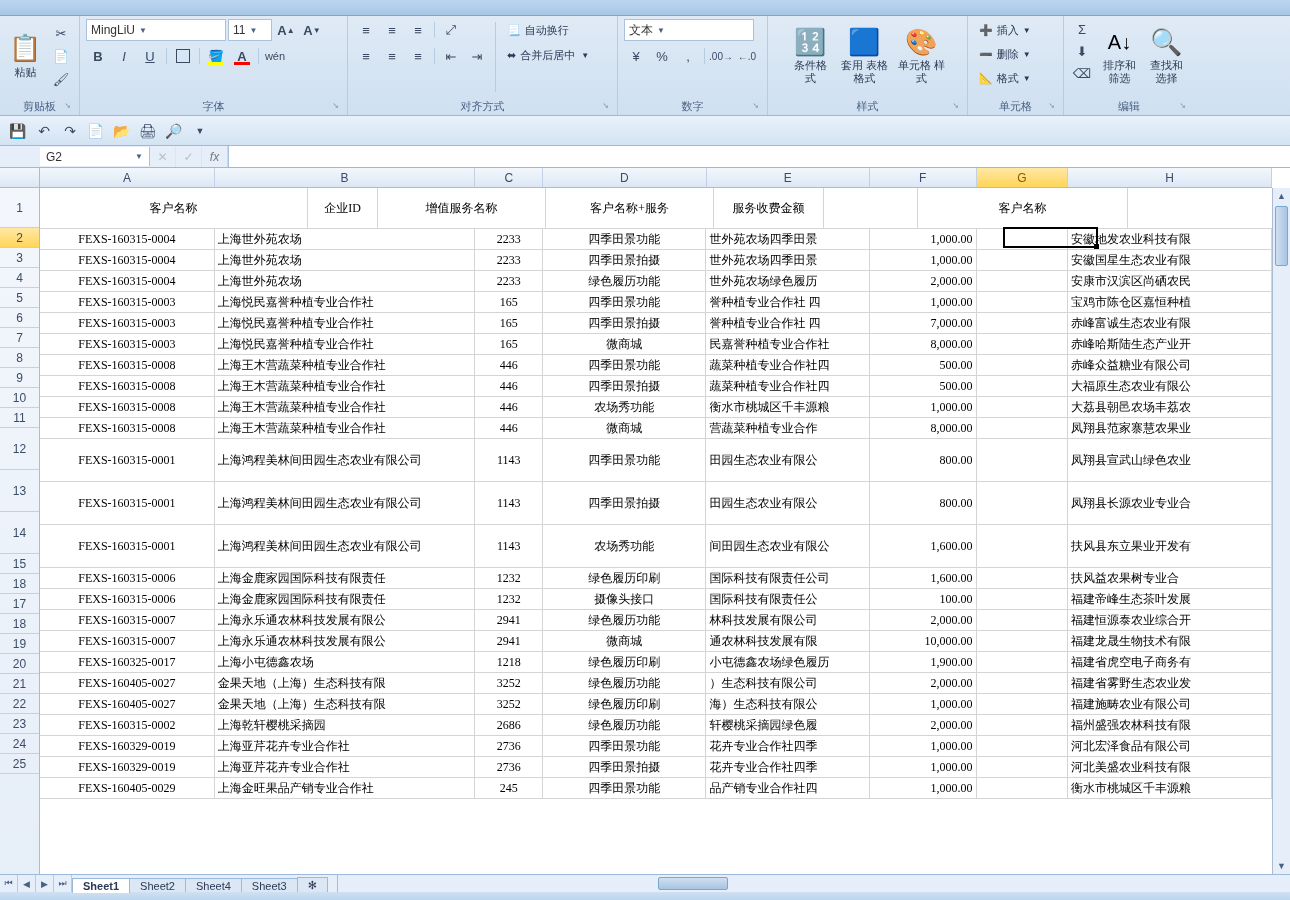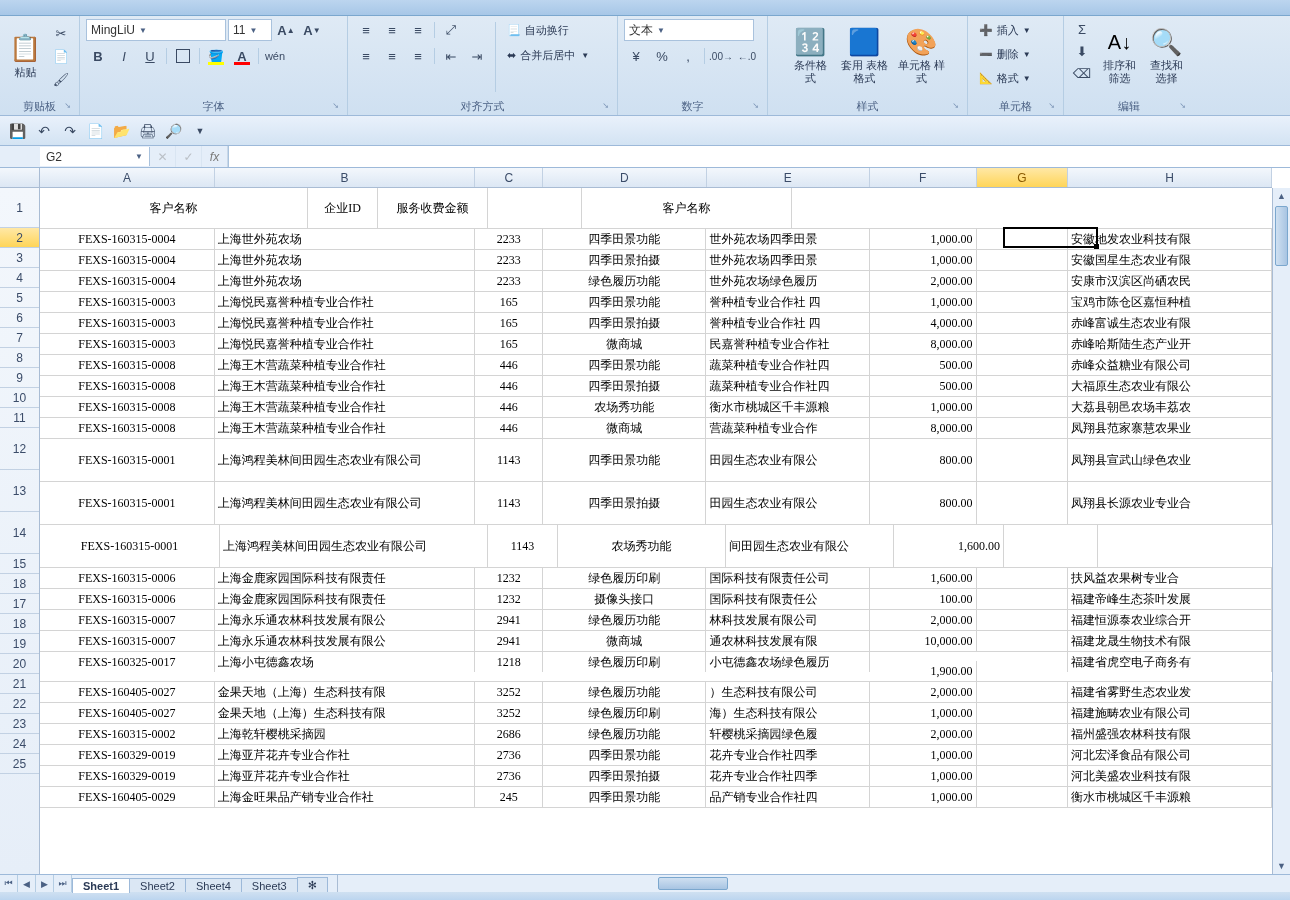--- a/index.html
+++ b/index.html
@@ -317,20 +317,22 @@
       <div class="row-h" style="height: 20px;">21</div>
       <div class="row-h" style="height: 20px;">22</div>
       <div class="row-h" style="height: 20px;">23</div>
       <div class="row-h" style="height: 20px;">24</div>
       <div class="row-h" style="height: 20px;">25</div>
     </div>
   <div class="cells" id="cells">
     <div class="g-row hdr-row">
         <div class="g-cell cB center" style="height: 40px;">客户名称</div>
         <div class="g-cell cC center" style="height: 40px;">企业ID</div>
+        <div class="g-cell cD center" style="height: 40px;">增值服务名称</div>
+        <div class="g-cell cE center" style="height: 40px;">客户名称+服务</div>
         <div class="g-cell cF center" style="height: 40px;">服务收费金额</div>
         <div class="g-cell cG center" style="height: 40px;"></div>
         <div class="g-cell cH center" style="height: 40px;">客户名称</div>
       </div>
       <div class="g-row">
         <div class="g-cell cA center" style="height: 20px;">FEXS-160315-0004</div>
         <div class="g-cell cB" style="height: 20px;">上海世外苑农场</div>
         <div class="g-cell cC center" style="height: 20px;">2233</div>
         <div class="g-cell cD center" style="height: 20px;">四季田景功能</div>
         <div class="g-cell cE" style="height: 20px;">世外苑农场四季田景</div>
@@ -367,21 +369,21 @@
         <div class="g-cell cF right" style="height: 20px;">1,000.00</div>
         <div class="g-cell cG" style="height: 20px;"></div>
         <div class="g-cell cH" style="height: 20px;">宝鸡市陈仓区嘉恒种植</div>
       </div>
       <div class="g-row">
         <div class="g-cell cA center" style="height: 20px;">FEXS-160315-0003</div>
         <div class="g-cell cB" style="height: 20px;">上海悦民嘉誉种植专业合作社</div>
         <div class="g-cell cC center" style="height: 20px;">165</div>
         <div class="g-cell cD center" style="height: 20px;">四季田景拍摄</div>
         <div class="g-cell cE" style="height: 20px;">誉种植专业合作社 四</div>
-        <div class="g-cell cF right" style="height: 20px;">4,000.00</div>
+        <div class="g-cell cF right" style="height: 20px;">7,000.00</div>
         <div class="g-cell cG" style="height: 20px;"></div>
         <div class="g-cell cH" style="height: 20px;">赤峰富诚生态农业有限</div>
       </div>
       <div class="g-row">
         <div class="g-cell cA center" style="height: 20px;">FEXS-160315-0003</div>
         <div class="g-cell cB" style="height: 20px;">上海悦民嘉誉种植专业合作社</div>
         <div class="g-cell cC center" style="height: 20px;">165</div>
         <div class="g-cell cD center" style="height: 20px;">微商城</div>
         <div class="g-cell cE" style="height: 20px;">民嘉誉种植专业合作社</div>
         <div class="g-cell cF right" style="height: 20px;">8,000.00</div>
@@ -449,20 +451,21 @@
         <div class="g-cell cH" style="height: 42px;">凤翔县长源农业专业合</div>
       </div>
       <div class="g-row">
         <div class="g-cell cA center" style="height: 42px;">FEXS-160315-0001</div>
         <div class="g-cell cB" style="height: 42px;">上海鸿程美林间田园生态农业有限公司</div>
         <div class="g-cell cC center" style="height: 42px;">1143</div>
         <div class="g-cell cD center" style="height: 42px;">农场秀功能</div>
         <div class="g-cell cE" style="height: 42px;">间田园生态农业有限公</div>
         <div class="g-cell cF right" style="height: 42px;">1,600.00</div>
         <div class="g-cell cG" style="height: 42px;"></div>
+        <div class="g-cell cH" style="height: 42px;">扶风县东立果业开发有</div>
       </div>
       <div class="g-row">
         <div class="g-cell cA center" style="height: 20px;">FEXS-160315-0006</div>
         <div class="g-cell cB" style="height: 20px;">上海金鹿家园国际科技有限责任</div>
         <div class="g-cell cC center" style="height: 20px;">1232</div>
         <div class="g-cell cD center" style="height: 20px;">绿色履历印刷</div>
         <div class="g-cell cE" style="height: 20px;">国际科技有限责任公司</div>
         <div class="g-cell cF right" style="height: 20px;">1,600.00</div>
         <div class="g-cell cG" style="height: 20px;"></div>
         <div class="g-cell cH" style="height: 20px;">扶风益农果树专业合</div>
@@ -496,21 +499,21 @@
         <div class="g-cell cF right" style="height: 20px;">10,000.00</div>
         <div class="g-cell cG" style="height: 20px;"></div>
         <div class="g-cell cH" style="height: 20px;">福建龙晟生物技术有限</div>
       </div>
       <div class="g-row">
         <div class="g-cell cA center" style="height: 20px;">FEXS-160325-0017</div>
         <div class="g-cell cB" style="height: 20px;">上海小屯德鑫农场</div>
         <div class="g-cell cC center" style="height: 20px;">1218</div>
         <div class="g-cell cD center" style="height: 20px;">绿色履历印刷</div>
         <div class="g-cell cE" style="height: 20px;">小屯德鑫农场绿色履历</div>
-        <div class="g-cell cF right" style="height: 20px; margin-top: 9px;">1,900.00</div>
+        <div class="g-cell cF right" style="height: 20px;">1,900.00</div>
         <div class="g-cell cG" style="height: 20px;"></div>
         <div class="g-cell cH" style="height: 20px;">福建省虎空电子商务有</div>
       </div>
       <div class="g-row">
         <div class="g-cell cA center" style="height: 20px;">FEXS-160405-0027</div>
         <div class="g-cell cB" style="height: 20px;">金果天地（上海）生态科技有限</div>
         <div class="g-cell cC center" style="height: 20px;">3252</div>
         <div class="g-cell cD center" style="height: 20px;">绿色履历功能</div>
         <div class="g-cell cE" style="height: 20px;">）生态科技有限公司</div>
         <div class="g-cell cF right" style="height: 20px;">2,000.00</div>

